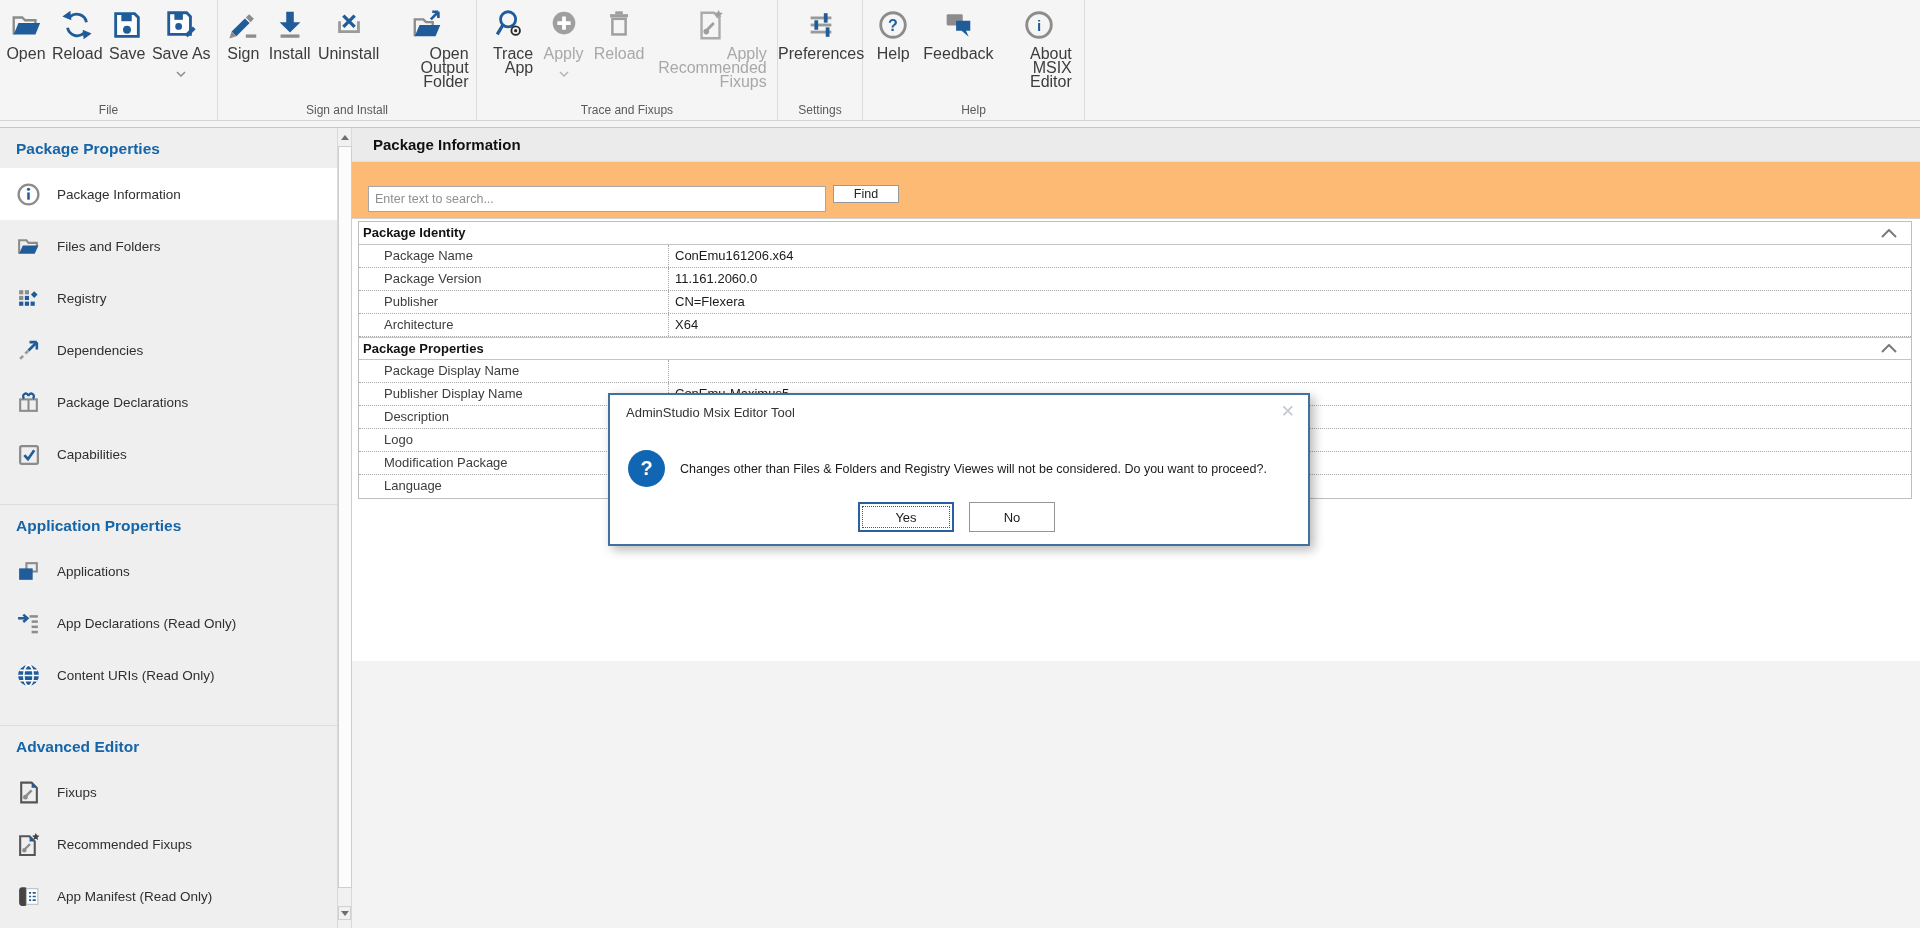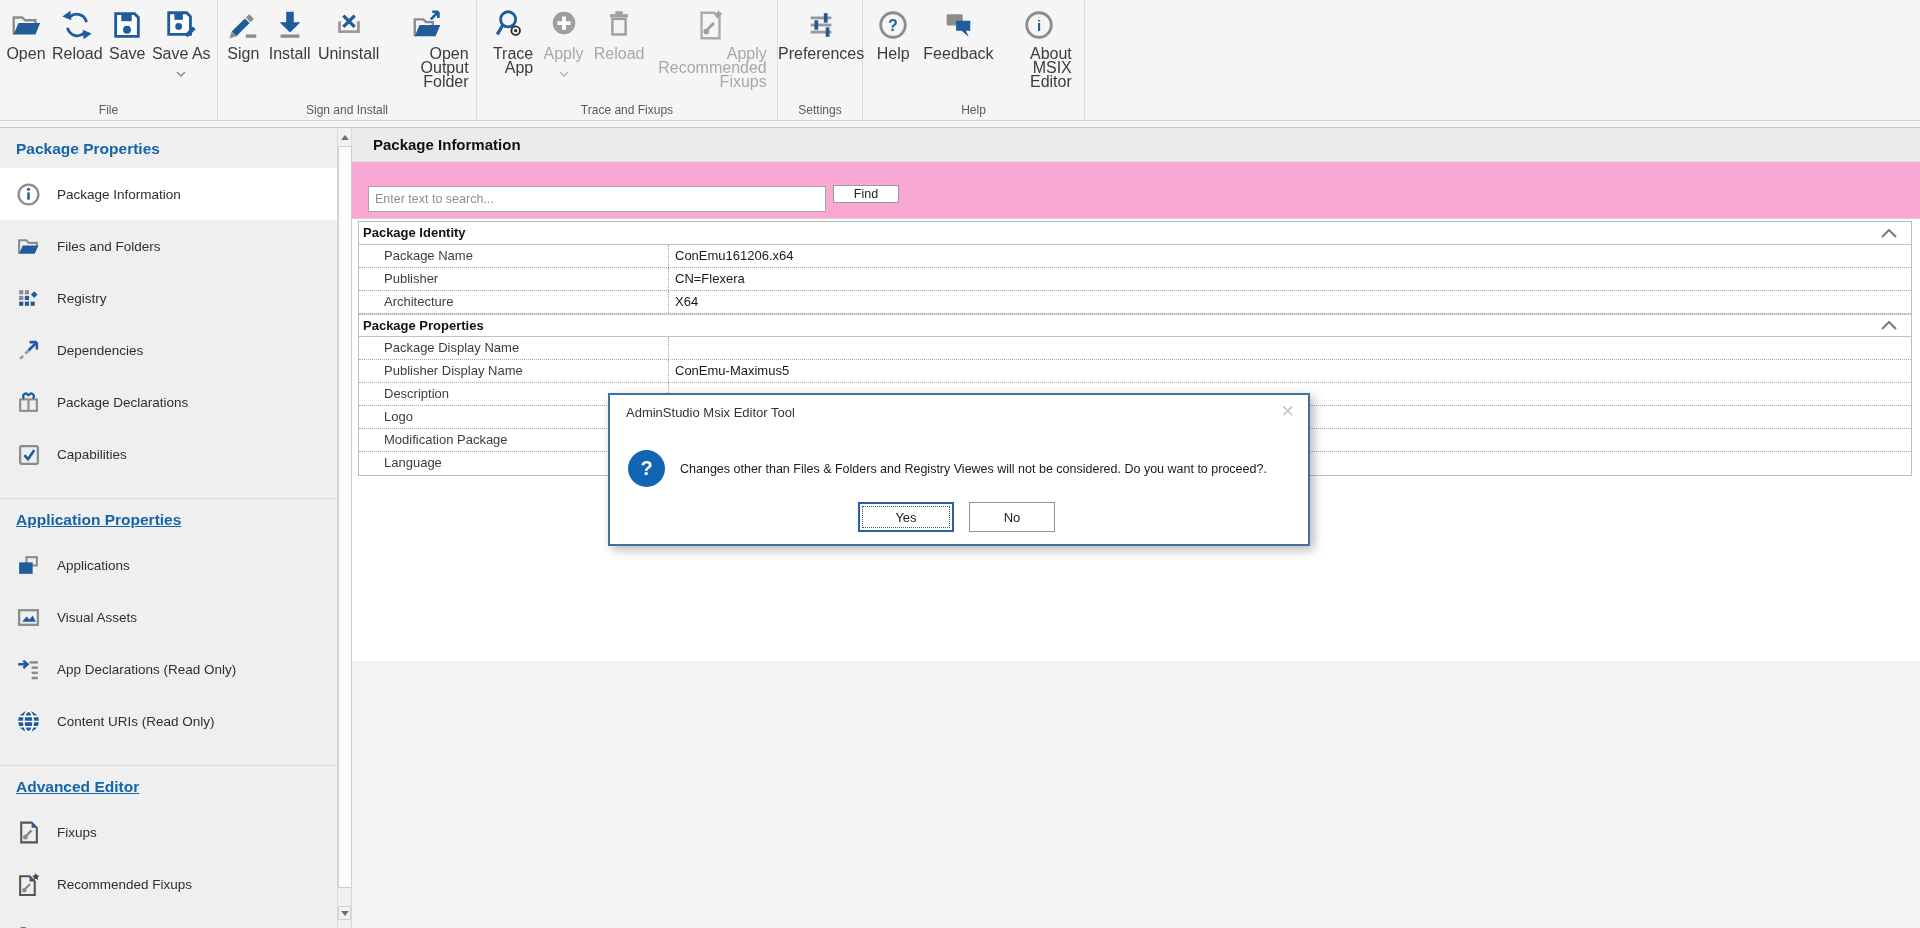--- a/index.html
+++ b/index.html
@@ -16,38 +16,38 @@
   .rlabel{font-size:16px;line-height:14px;color:#3c3c3c;text-align:right;margin-top:3px;}
   .ritem.disabled .rlabel{color:#a8a8a8;}
   .rdd{margin-top:2px;height:6px;}
 
   
   .workspace{position:absolute;left:0;top:127px;right:0;bottom:0;border-top:1px solid #c6c6c6;}
 
   
   .sidebar{position:absolute;left:0;top:0;width:337px;bottom:0;background:#efefef;overflow:hidden;}
   .sheading{font-size:15.5px;font-weight:bold;padding:12px 0 10px 16px;}
-  .sheading.sep{border-top:1px solid #dcdcdc;margin-top:18px;text-decoration:underline;}
+  .sheading.sep{border-top:1px solid #dcdcdc;margin-top:24px;}
   .sitem{height:52px;display:flex;align-items:center;}
   .sitem.selected{background:#ffffff;}
   .sicon{width:26px;height:26px;margin-left:15px;flex:none;display:flex;align-items:center;justify-content:center;}
   .sicon svg{width:25px;height:25px;}
   .slabel{margin-left:16px;font-size:13.5px;color:#2f2f2f;}
 
   
   .sscroll{position:absolute;left:337px;top:0;width:15px;bottom:0;background:#f1f1f1;border-left:1px solid #d9d9d9;border-right:1px solid #d9d9d9;box-sizing:border-box;}
   .sbtn{position:absolute;left:0;width:13px;height:14px;background:#f1f1f1;display:flex;align-items:center;justify-content:center;}
   .tri-up{width:0;height:0;border-left:4px solid transparent;border-right:4px solid transparent;border-bottom:5px solid #6f6f6f;}
   .tri-down{width:0;height:0;border-left:4px solid transparent;border-right:4px solid transparent;border-top:5px solid #6f6f6f;}
   .sthumb{position:absolute;left:0px;top:18px;width:12px;height:740px;background:#fcfcfc;border:1px solid #cfcfcf;}
 
   
   .main{position:absolute;left:352px;top:0;right:0;bottom:0;background:#ffffff;}
   .mtitle{height:33px;line-height:34px;background:#ebebeb;border-bottom:1px solid #e0e0e0;font-weight:bold;font-size:15px;color:#111;padding-left:21px;}
-  .msearch{height:56px;background:#f9a8d4;border-bottom:1px solid #d2d2d2;position:relative;}
+  .msearch{height:56px;background:#fdba74;border-bottom:1px solid #d2d2d2;position:relative;}
   .search-input{position:absolute;left:16px;top:24px;width:444px;height:24px;border:1px solid #a6a6a6;font-size:12.5px;padding:0 6px;color:#333;font-family:"Liberation Sans",sans-serif;background:#fff;}
   .search-input::placeholder{color:#8f8f8f;}
   .find-btn{position:absolute;left:481px;top:23px;width:66px;height:18px;background:#fff;border:1px solid #9a9a9a;font-size:12.5px;color:#222;font-family:"Liberation Sans",sans-serif;}
   .gray-strip{position:absolute;left:0;right:0;top:533px;bottom:0;background:#f3f3f3;}
 
   .ptable{position:absolute;left:6px;top:93px;width:1552px;border:1px solid #bfbfbf;background:#fff;font-size:13px;}
   .trow{height:23px;line-height:22px;display:flex;border-bottom:1px dotted #a8a8a8;box-sizing:border-box;}
   .thead{border-top:1px solid #c4c4c4;border-bottom:1px solid #c4c4c4;font-weight:bold;color:#111;padding-left:4px;display:flex;align-items:center;text-align:center;}
   .thead:first-child{border-top:none;}
   .thead .hspacer{flex:1;}
@@ -351,29 +351,20 @@
           <svg viewBox="0 0 24 24">
               <rect x="10" y="4" width="10" height="8" fill="none" stroke="#8c8c8c" stroke-width="2"></rect>
               <rect x="3" y="9" width="13" height="11" fill="#1f5c99"></rect>
             </svg>
         </span>
         <span class="slabel">Applications</span>
       </div>
       <div class="sitem">
         <span class="sicon">
           <svg viewBox="0 0 24 24">
-              <rect x="3" y="5" width="18" height="14" fill="none" stroke="#8c8c8c" stroke-width="2.2"></rect>
-              <path d="M6 16 l4-5 3 3 3-4 3 6z" fill="#1f5c99"></path>
-            </svg>
-        </span>
-        <span class="slabel">Visual Assets</span>
-      </div>
-      <div class="sitem">
-        <span class="sicon">
-          <svg viewBox="0 0 24 24">
               <path d="M2 7 h8" stroke="#1f5c99" stroke-width="2.4" fill="none"></path>
               <path d="M7 3.5 L11 7 L7 10.5" fill="none" stroke="#1f5c99" stroke-width="2.4"></path>
               <g fill="#8c8c8c">
                 <rect x="13" y="4" width="8" height="2.4"></rect>
                 <rect x="15" y="9" width="6" height="2.4"></rect>
                 <rect x="15" y="14" width="6" height="2.4"></rect>
                 <rect x="15" y="19" width="6" height="2.4"></rect>
               </g>
             </svg>
         </span>
@@ -459,20 +450,24 @@
               <svg width="16" height="9" viewBox="0 0 16 9">
                 <path d="M1 8 L8 1 L15 8" stroke="#7a7a7a" stroke-width="2" fill="none"></path>
               </svg>
             </span>
         </div>
         <div class="trow">
           <div class="tlabel">Package Name</div>
           <div class="tvalue">ConEmu161206.x64</div>
         </div>
         <div class="trow">
+          <div class="tlabel">Package Version</div>
+          <div class="tvalue">11.161.2060.0</div>
+        </div>
+        <div class="trow">
           <div class="tlabel">Publisher</div>
           <div class="tvalue">CN=Flexera</div>
         </div>
         <div class="trow">
           <div class="tlabel">Architecture</div>
           <div class="tvalue">X64</div>
         </div>
 
         <div class="trow thead">
           <span>Package Properties</span>

